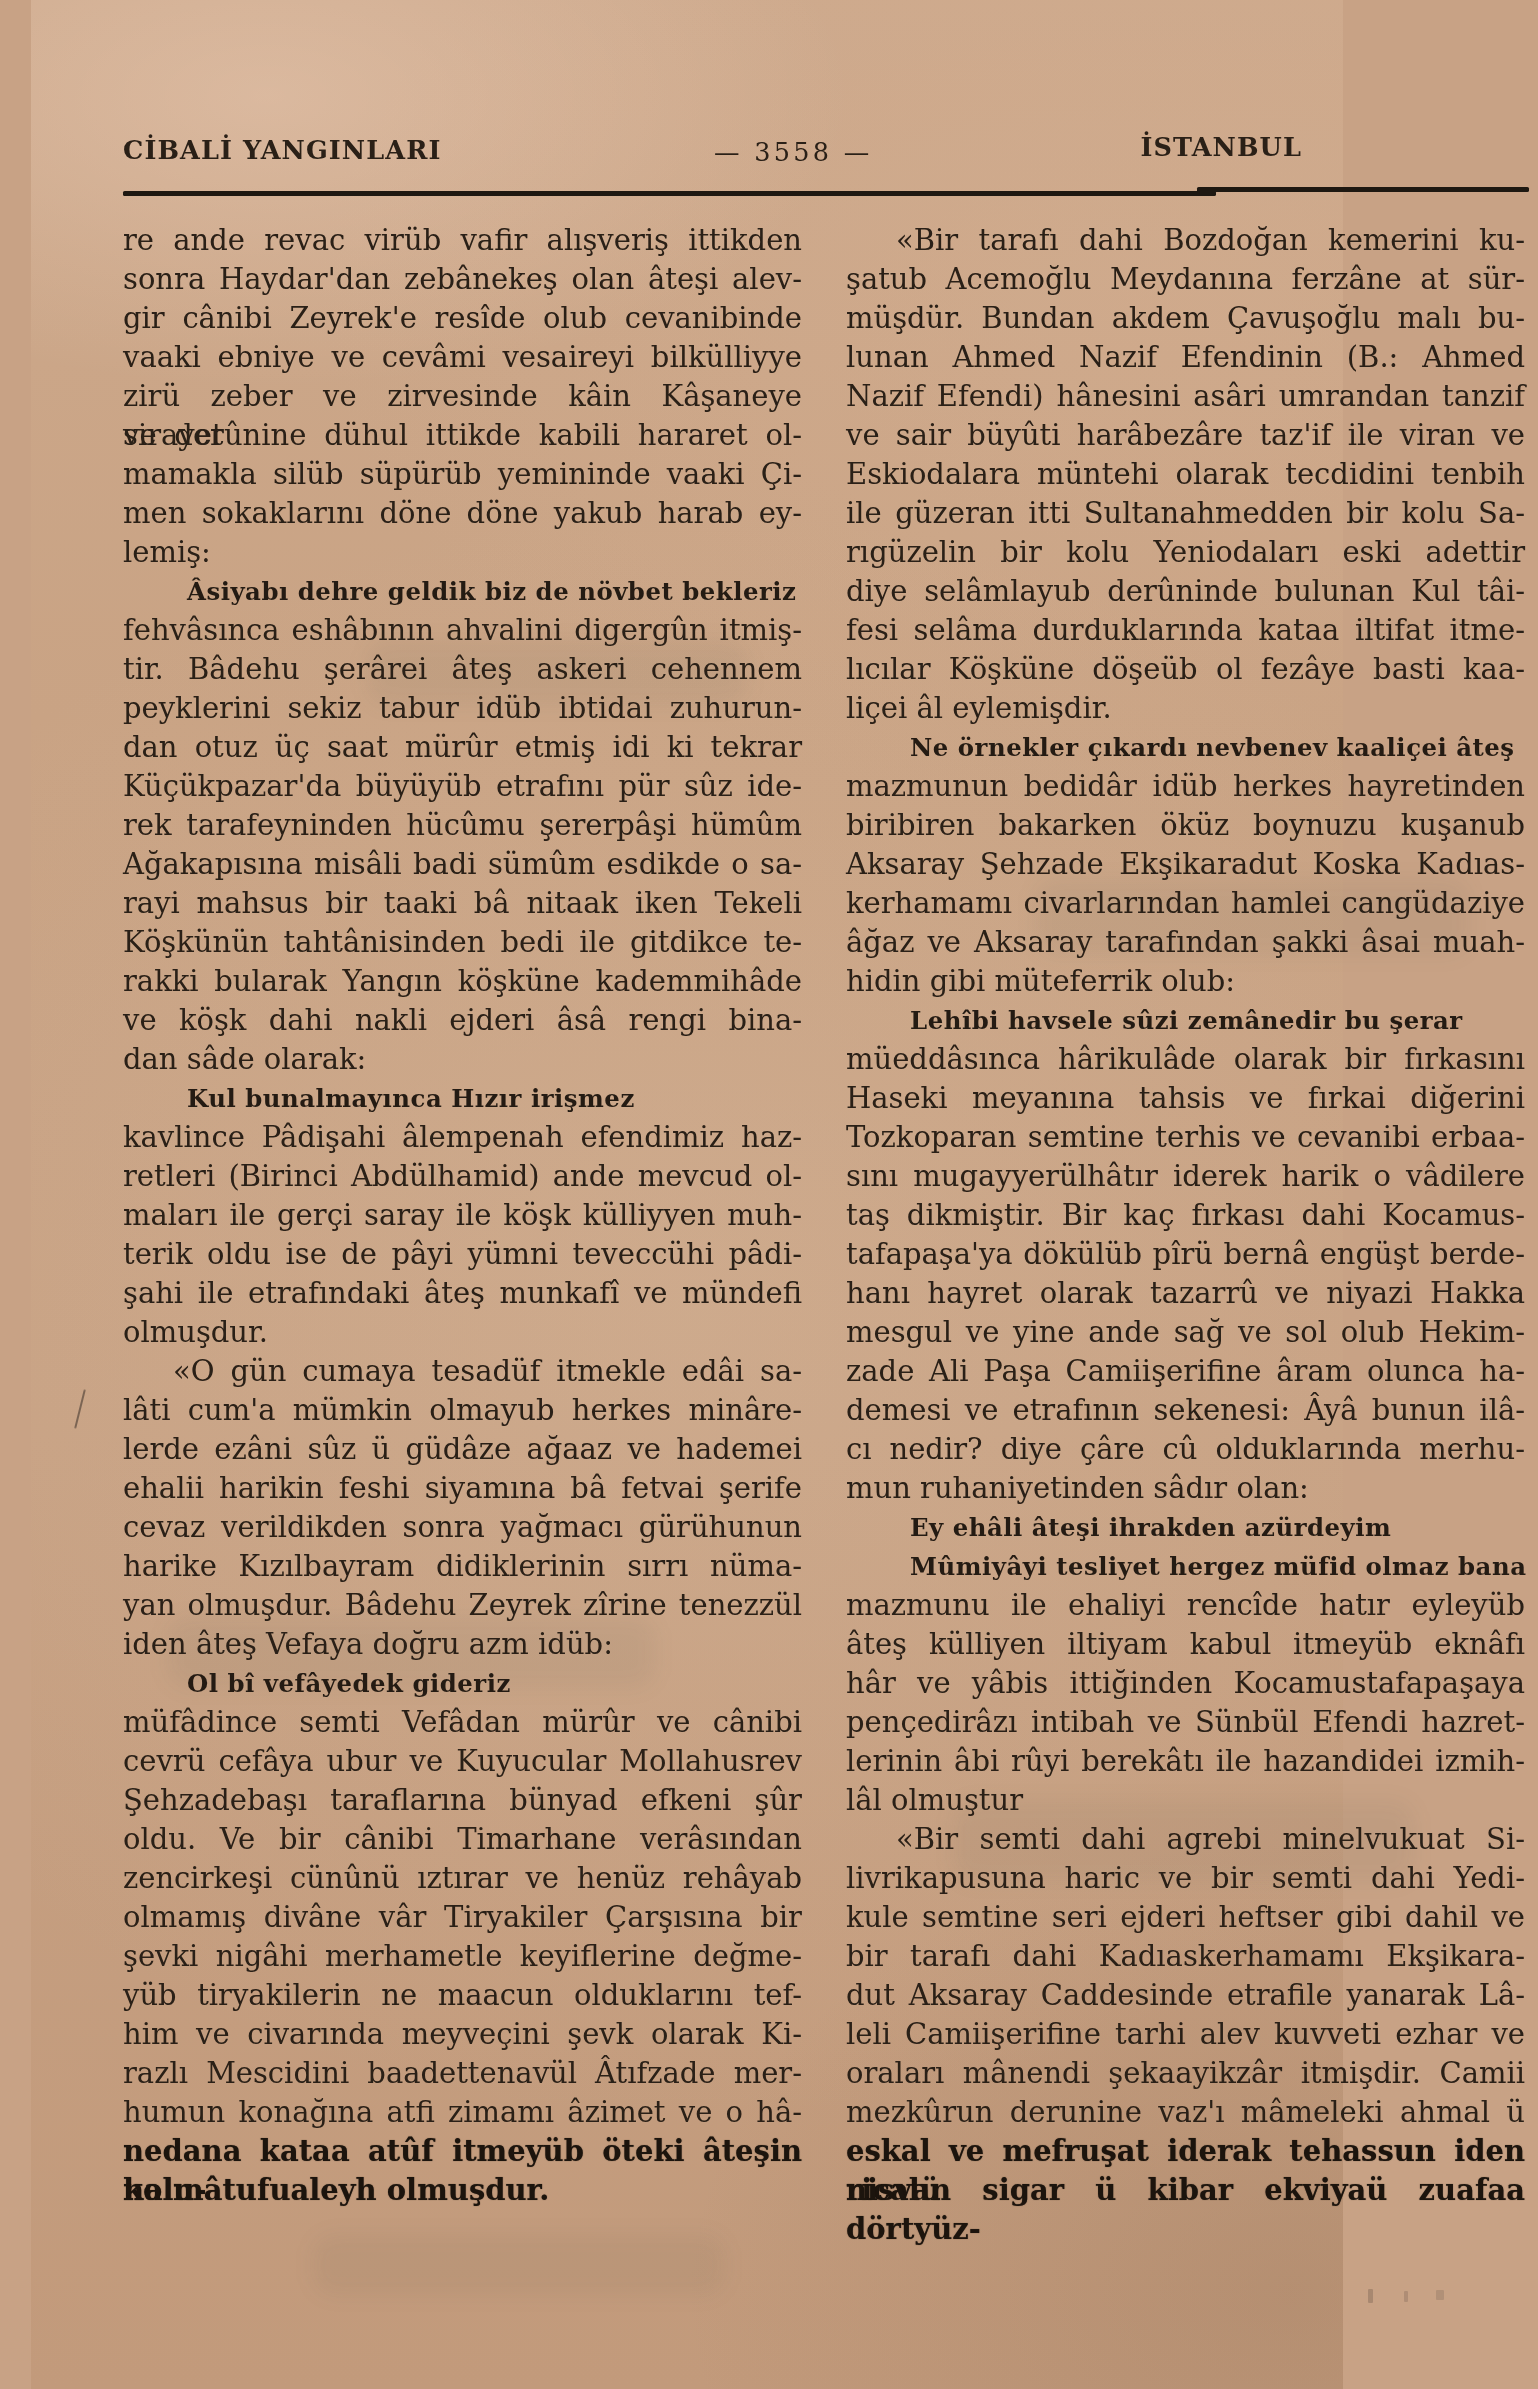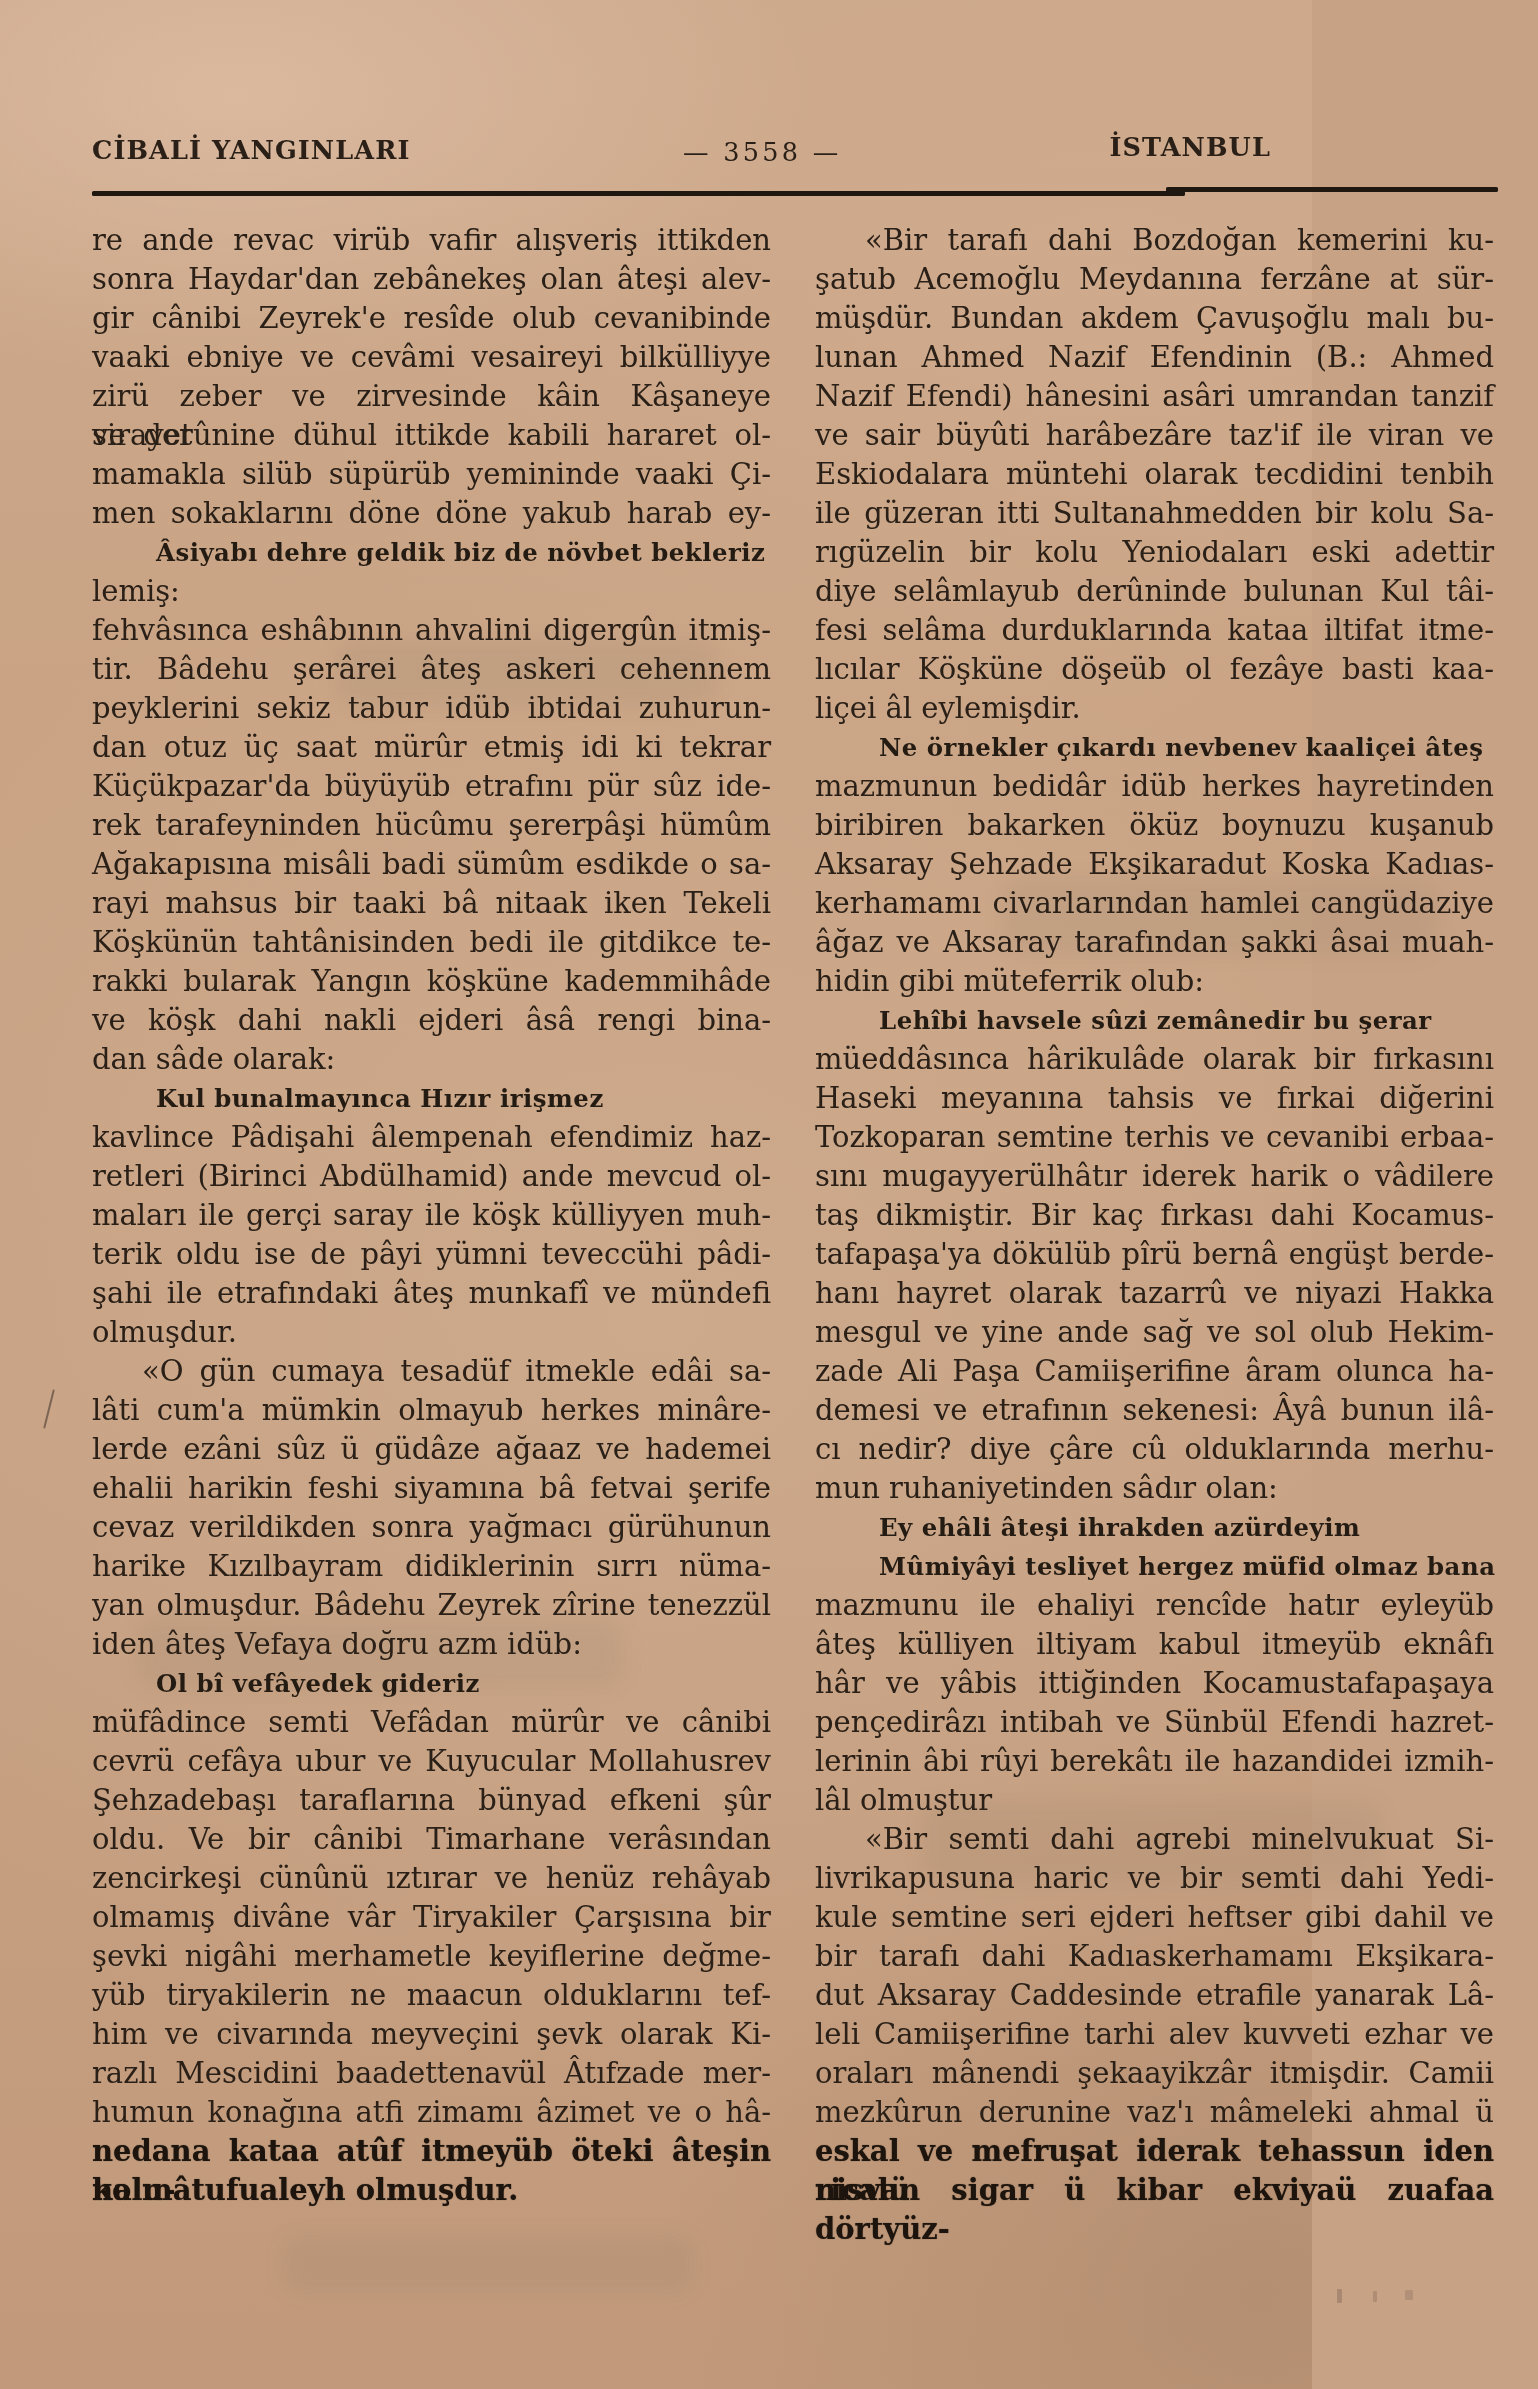--- a/index.html
+++ b/index.html
@@ -15,20 +15,21 @@
     overflow:hidden;
   }
   .page{
     position:relative;width:1312px;height:2389px;
     background:
       radial-gradient(977px 488px at 18% 4%, rgba(255,228,210,.28), rgba(255,228,210,0) 60%),
       radial-gradient(1194px 760px at 85% 12%, rgba(214,176,146,.35), rgba(214,176,146,0) 70%),
       radial-gradient(1302px 1085px at 50% 55%, rgba(224,196,168,.25), rgba(224,196,168,0) 75%),
       radial-gradient(868px 651px at 96% 96%, rgba(120,90,66,.18), rgba(120,90,66,0) 70%),
       linear-gradient(180deg,#cda98c 0%,#c9a384 30%,#c7a183 60%,#c29a7b 100%);
+    margin-left: 31px;
   }
   
   .smudge{position:absolute;background:rgba(92,82,74,.07);filter:blur(9.8px);border-radius:22px;}
   .speck{position:absolute;background:rgba(60,50,42,.45);border-radius:1.1px;}
   .mark-slash{
     position:absolute;left:48px;top:1389px;width:2.2px;height:40px;
     background:rgba(58,48,40,.55);transform:rotate(14deg);border-radius:1.1px;filter:blur(0.5px);
   }
   .header{
     position:absolute;top:135px;left:92px;right:41px;height:38px;
@@ -88,22 +89,22 @@
 
   <div class="col col-left">
       <div class="line j">re ande revac virüb vafir alışveriş ittikden</div>
       <div class="line j">sonra Haydar'dan zebânekeş olan âteşi alev-</div>
       <div class="line j">gir cânibi Zeyrek'e resîde olub cevanibinde</div>
       <div class="line j">vaaki ebniye ve cevâmi vesaireyi bilkülliyye</div>
       <div class="line j">zirü zeber ve zirvesinde kâin Kâşaneye sirayet</div>
       <div class="line j">ve derûnine dühul ittikde kabili hararet ol-</div>
       <div class="line j">mamakla silüb süpürüb yemininde vaaki Çi-</div>
       <div class="line j">men sokaklarını döne döne yakub harab ey-</div>
+      <div class="line e">lemiş:</div>
       <div class="line v">Âsiyabı dehre geldik biz de növbet bekleriz</div>
-      <div class="line e">lemiş:</div>
       <div class="line j">fehvâsınca eshâbının ahvalini digergûn itmiş-</div>
       <div class="line j">tir. Bâdehu şerârei âteş askeri cehennem</div>
       <div class="line j">peyklerini sekiz tabur idüb ibtidai zuhurun-</div>
       <div class="line j">dan otuz üç saat mürûr etmiş idi ki tekrar</div>
       <div class="line j">Küçükpazar'da büyüyüb etrafını pür sûz ide-</div>
       <div class="line j">rek tarafeyninden hücûmu şererpâşi hümûm</div>
       <div class="line j">Ağakapısına misâli badi sümûm esdikde o sa-</div>
       <div class="line j">rayi mahsus bir taaki bâ nitaak iken Tekeli</div>
       <div class="line j">Köşkünün tahtânisinden bedi ile gitdikce te-</div>
       <div class="line j">rakki bularak Yangın köşküne kademmihâde</div>

